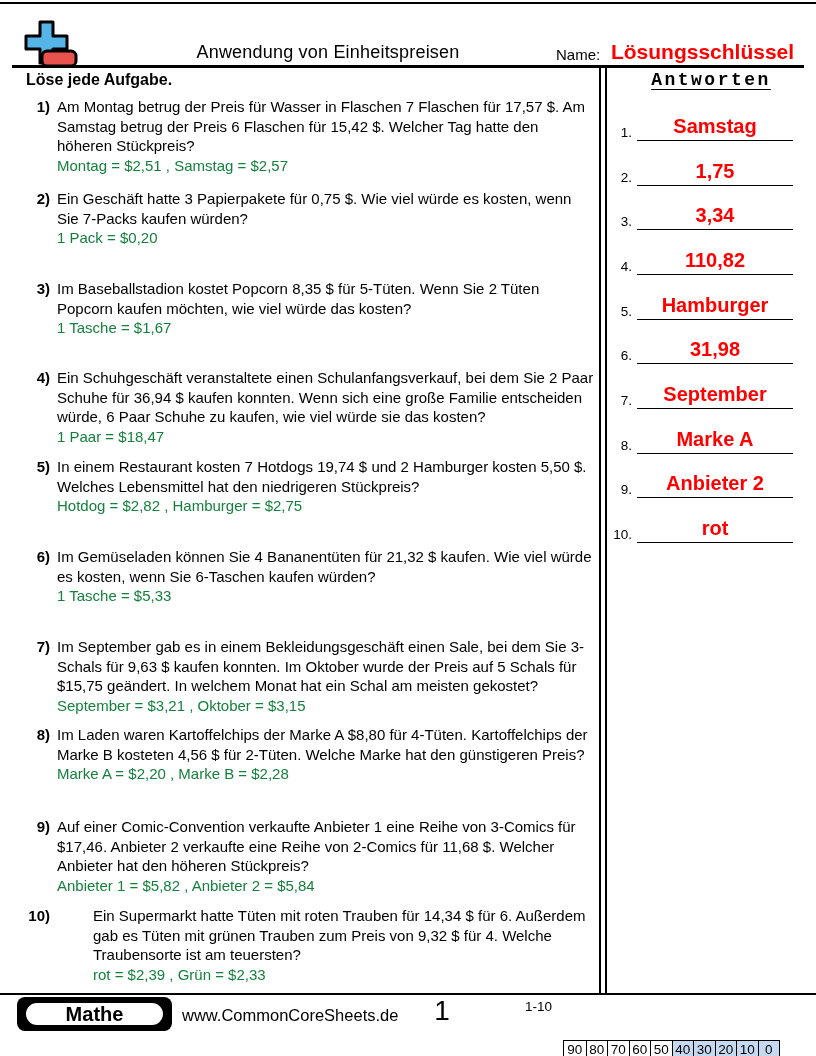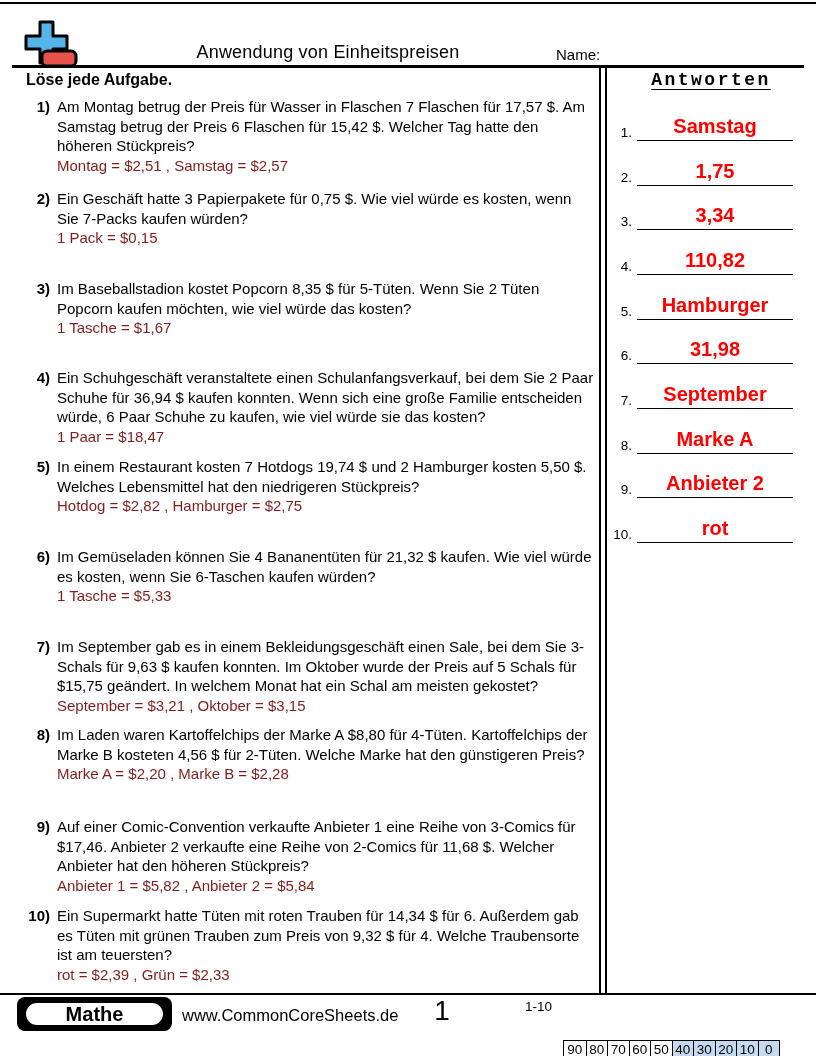--- a/index.html
+++ b/index.html
@@ -23,21 +23,21 @@
 
   
   .vsep { position: absolute; left: 599px; top: 67px; height: 927px; width: 8px;
           border-left: 2px solid #000; border-right: 2px solid #000; }
 
   
   .q { position: absolute; left: 22px; width: 575px; display: flex; }
   .qnum  { flex: none; width: 28px; text-align: right; font-weight: bold; font-size: 15px; line-height: 19.5px; }
   .qbody { margin-left: 7px; width: 540px; font-size: 15px; line-height: 19.5px; }
   .qbody .u { text-underline-offset: 2px; }
-  .qans  { color: #7f1d1d; }
+  .qans  { color: #15803d; }
 
   
   .answers-header { position: absolute; left: 616px; top: 70px; width: 190px; text-align: center;
                     font-size: 18px; font-weight: bold; letter-spacing: 2.5px;
                     text-decoration: underline; text-underline-offset: 4px; font-family: Liberation Mono, monospace; }
   .anum  { position: absolute; left: 602px; width: 30px; text-align: right; font-size: 13.5px; }
   .aline { position: absolute; left: 637px; width: 156px; height: 0; border-bottom: 1.6px solid #000; }
   .aval  { position: absolute; left: 637px; width: 156px; text-align: center;
            font-size: 20px; font-weight: bold; color: #ff0000; white-space: nowrap; }
 
@@ -66,36 +66,37 @@
 
   <div class="logo">
     <svg width="56" height="50" viewBox="0 0 56 50">
       <path d="M16 2 H29 V16 H43 V29 H29 V43 H16 V29 H2 V16 H16 Z" fill="#56b5e8" stroke="#000" stroke-width="3" stroke-linejoin="round"></path>
       <rect x="18" y="31" width="34" height="15" rx="5" fill="#e8534e" stroke="#000" stroke-width="3"></rect>
     </svg>
   </div>
 
   <div class="page-title">Anwendung von Einheitspreisen</div>
   <div class="name-label">Name:</div>
+  <div class="answer-key">Lösungsschlüssel</div>
 
   <div class="header-rule"></div>
   <div class="instructions">Löse jede Aufgabe.</div>
 
   <div class="vsep"></div>
 
   <div class="answers-header">Antworten</div>
 
   <div id="questions">
       <div class="q" style="top: 97px;">
         <div class="qnum">1)</div>
         <div class="qbody"><span>Am </span><span class="u">Montag</span><span> betrug der Preis für Wasser in Flaschen 7 Flaschen für 17,57 $. Am </span><span class="u">Samstag</span><span> betrug der Preis 6 Flaschen für 15,42 $. Welcher Tag hatte den höheren Stückpreis?</span><div class="qans">Montag = $2,51 , Samstag = $2,57</div></div>
       </div>
       <div class="q" style="top: 189px;">
         <div class="qnum">2)</div>
-        <div class="qbody"><span>Ein Geschäft hatte 3 Papierpakete für 0,75 $. Wie viel würde es kosten, wenn Sie 7-Packs kaufen würden?</span><div class="qans">1 Pack = $0,15</div></div>
+        <div class="qbody"><span>Ein Geschäft hatte 3 Papierpakete für 0,75 $. Wie viel würde es kosten, wenn Sie 7-Packs kaufen würden?</span><div class="qans">1 Pack = $0,20</div></div>
       </div>
       <div class="q" style="top: 279px;">
         <div class="qnum">3)</div>
         <div class="qbody"><span>Im Baseballstadion kostet Popcorn 8,35 $ für 5-Tüten. Wenn Sie 2 Tüten Popcorn kaufen möchten, wie viel würde das kosten?</span><div class="qans">1 Tasche = $1,67</div></div>
       </div>
       <div class="q" style="top: 368px;">
         <div class="qnum">4)</div>
         <div class="qbody"><span>Ein Schuhgeschäft veranstaltete einen Schulanfangsverkauf, bei dem Sie 2 Paar Schuhe für 36,94 $ kaufen konnten. Wenn sich eine große Familie entscheiden würde, 6 Paar Schuhe zu kaufen, wie viel würde sie das kosten?</span><div class="qans">1 Paar = $18,47</div></div>
       </div>
       <div class="q" style="top: 457px;">
@@ -111,21 +112,21 @@
         <div class="qbody"><span>Im </span><span class="u">September</span><span> gab es in einem Bekleidungsgeschäft einen Sale, bei dem Sie 3-Schals für 9,63 $ kaufen konnten. Im </span><span class="u">Oktober</span><span> wurde der Preis auf 5 Schals für $15,75 geändert. In welchem Monat hat ein Schal am meisten gekostet?</span><div class="qans">September = $3,21 , Oktober = $3,15</div></div>
       </div>
       <div class="q" style="top: 725px;">
         <div class="qnum">8)</div>
         <div class="qbody"><span>Im Laden waren Kartoffelchips der </span><span class="u">Marke A</span><span> $8,80 für 4-Tüten. Kartoffelchips der </span><span class="u">Marke B</span><span> kosteten 4,56 $ für 2-Tüten. Welche Marke hat den günstigeren Preis?</span><div class="qans">Marke A = $2,20 , Marke B = $2,28</div></div>
       </div>
       <div class="q" style="top: 817px;">
         <div class="qnum">9)</div>
         <div class="qbody"><span>Auf einer Comic-Convention verkaufte </span><span class="u">Anbieter 1</span><span> eine Reihe von 3-Comics für $17,46. </span><span class="u">Anbieter 2</span><span> verkaufte eine Reihe von 2-Comics für 11,68 $. Welcher Anbieter hat den höheren Stückpreis?</span><div class="qans">Anbieter 1 = $5,82 , Anbieter 2 = $5,84</div></div>
       </div>
-      <div class="q" style="top: 906px;">
+      <div class="q" style="top: 906px; gap: 36px;">
         <div class="qnum">10)</div>
         <div class="qbody"><span>Ein Supermarkt hatte Tüten mit </span><span class="u">rot</span><span>en Trauben für 14,34 $ für 6. Außerdem gab es Tüten mit </span><span class="u">grün</span><span>en Trauben zum Preis von 9,32 $ für 4. Welche Traubensorte ist am teuersten?</span><div class="qans">rot = $2,39 , Grün = $2,33</div></div>
       </div>
     </div>
   <div id="answer-rows">
       <div class="anum" style="top: 125px;">1.</div>
       <div class="aline" style="top: 140px;"></div>
       <div class="aval" style="top: 115px;">Samstag</div>
       <div class="anum" style="top: 170px;">2.</div>
       <div class="aline" style="top: 185px;"></div>

